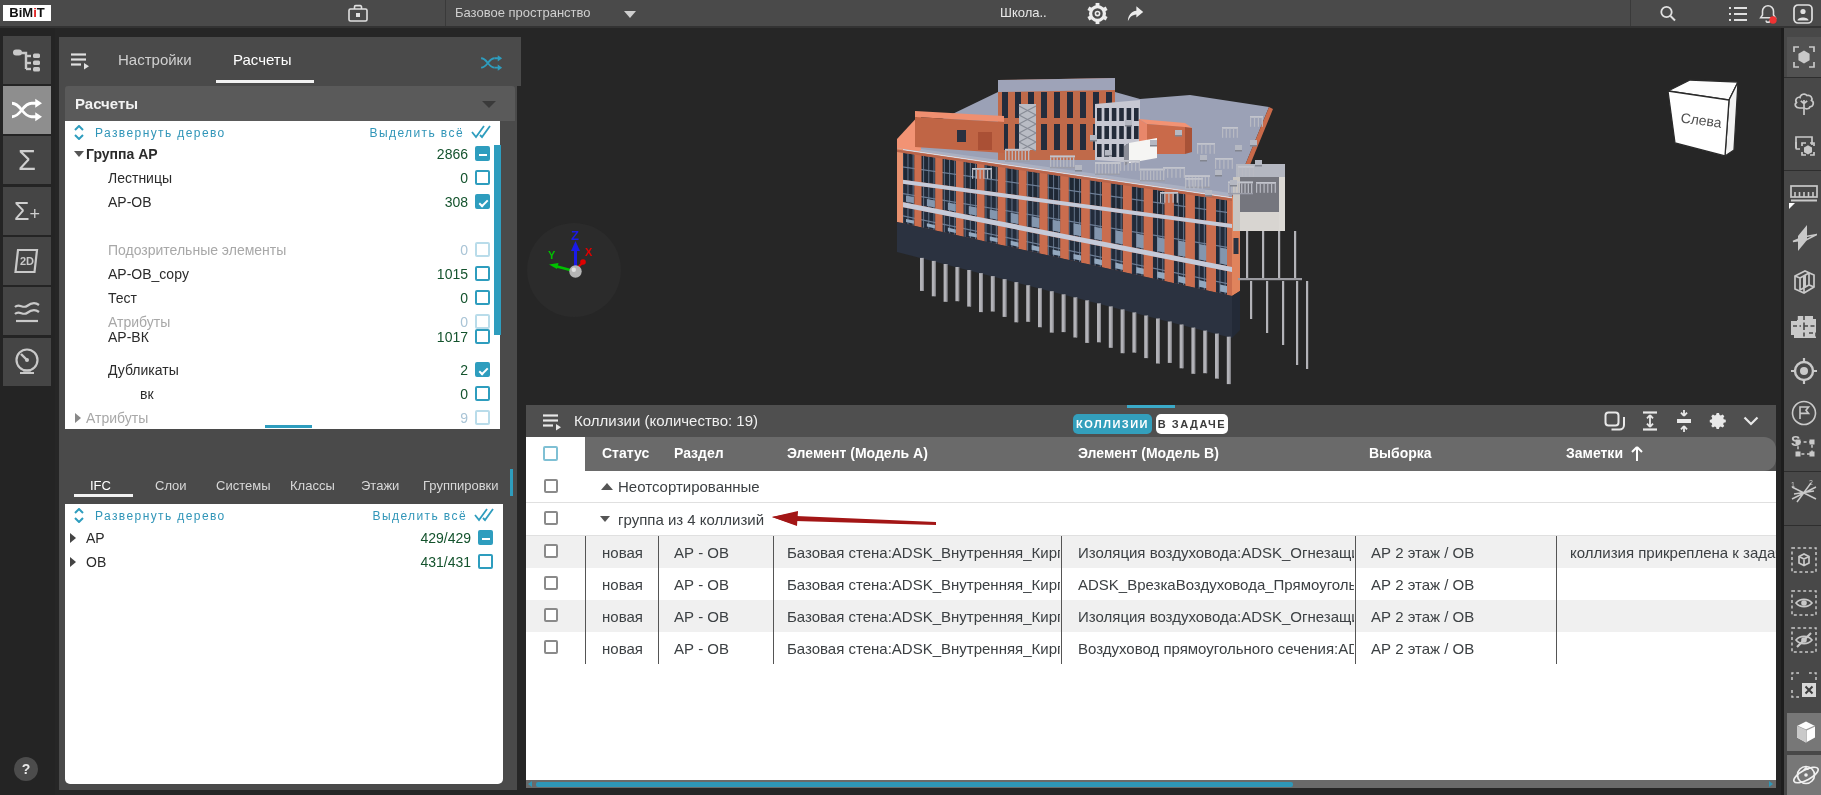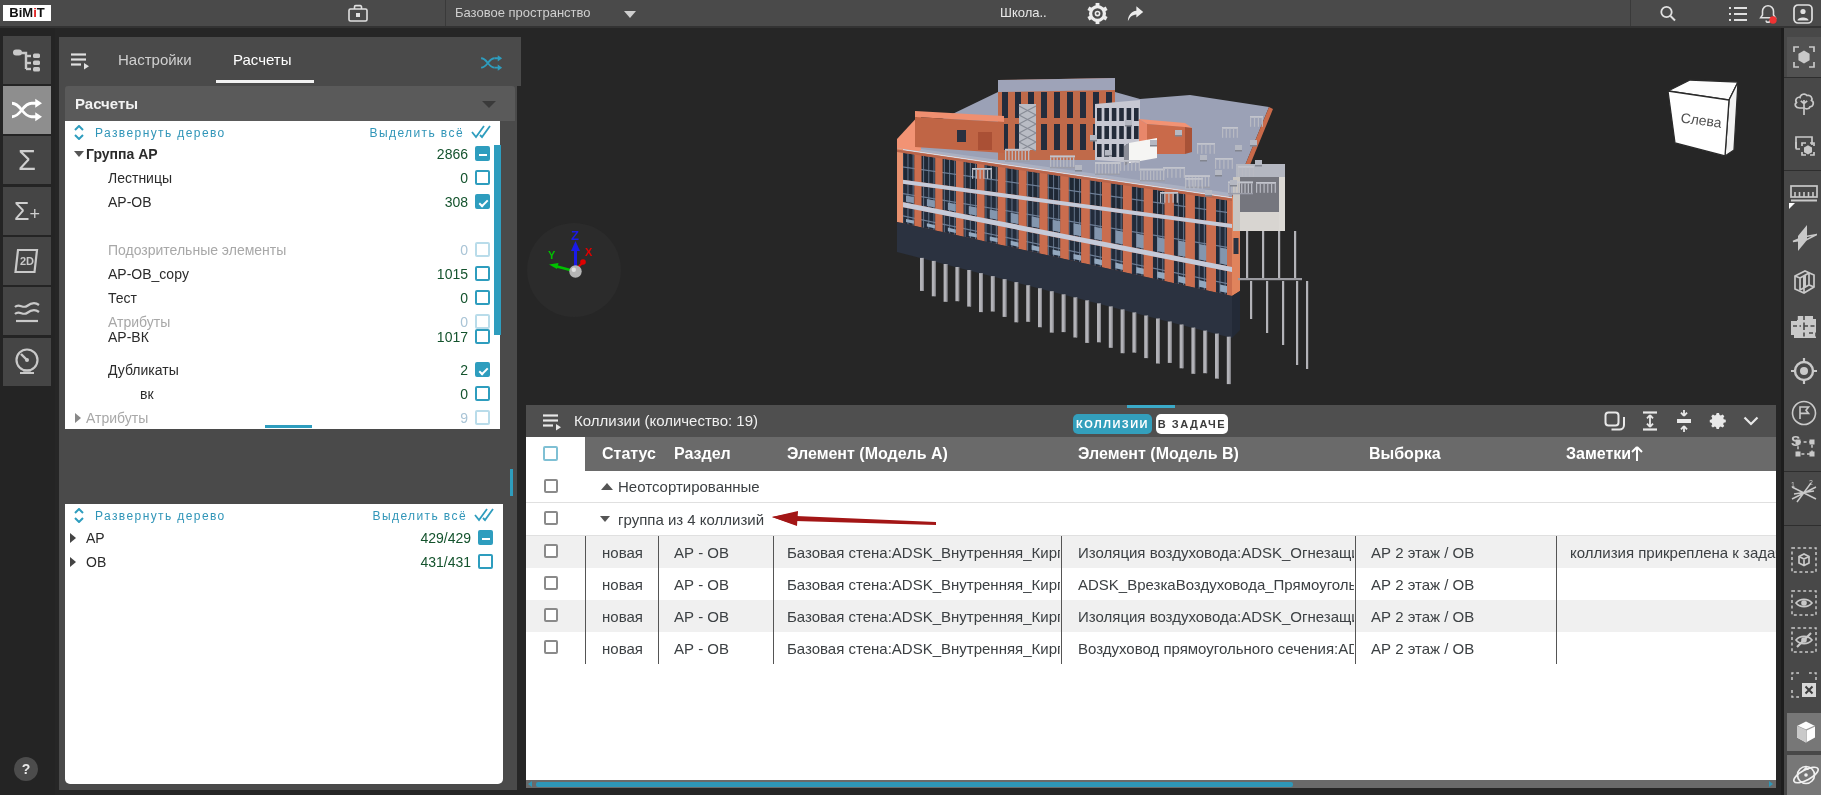--- a/index.html
+++ b/index.html
@@ -47,21 +47,21 @@
   .tri-up { position:absolute; width:0; height:0; border-left:6px solid transparent; border-right:6px solid transparent; border-bottom:7px solid #555; }
   .ltabs2 { position:absolute; left:6px; width:450px; height:30px; background:#4a4a4a; color:#d8d8d8; font-size:13px; }
   .ltabs2 span { position:absolute; top:6px; }
   
   .bpanel { position:absolute; left:526px; top:405px; width:1250px; height:383px; background:#4f4f4f; }
   .bphead { position:absolute; left:0; top:0; width:1250px; height:32px; background:#4f4f4f; color:#f0f0f0; }
   .btn-teal { position:absolute; background:#339fbc; color:#fff; border-radius:5px; font-size:11px; font-weight:bold;
     letter-spacing:1.5px; text-align:center; }
   .btn-white { position:absolute; background:#fff; color:#3a3a3a; border-radius:5px; font-size:11px; font-weight:bold;
     letter-spacing:1.5px; text-align:center; }
-  .thead { position:absolute; left:0; top:32px; width:1250px; height:34px; background:#6a6a6a; color:#fff; font-size:16px; font-weight:bold; }
+  .thead { position:absolute; left:0; top:32px; width:1250px; height:34px; background:#6a6a6a; color:#fff; font-size:14px; font-weight:bold;border-radius:12px; }
   .thead .cell { position:absolute; top:8px; }
   .tcb { position:absolute; width:15px; height:15px; border:2px solid #7fc0d4; border-radius:2px; background:#fff; }
   .rcb { position:absolute; left:18px; top:8px; width:14px; height:14px; border:2px solid #8a8a8a; border-radius:2px; background:#fff; }
   .grow { position:absolute; left:0; width:1250px; height:32px; background:#fff; color:#3c4043; font-size:15px; border-bottom:1px solid #e0e0e0; }
   .drow { position:absolute; left:0; width:1250px; height:32px; color:#3c4043; font-size:15px; }
   .drow .c { position:absolute; top:8px; white-space:nowrap; overflow:hidden; }
   .vdiv { position:absolute; width:1px; background:#555; }
   .hscroll { position:absolute; left:0; top:375px; width:1250px; height:8px; background:#6a6a6a; }
   .hthumb { position:absolute; left:10px; top:2px; width:757px; height:5px; background:#2e97b8; border-radius:2px; }
   
@@ -825,20 +825,29 @@
         <div class="cb"></div>
       </div>
 <div class="trow dis" style="top:285px;">
         <div class="tri-r" style="left:10px; top:7px; border-left-color:#888"></div>
         <div class="lbl" style="left:21px;">Атрибуты</div>
         <div class="num">9</div>
         <div class="cb gray"></div>
       </div>
     </div>
   <div class="abs" style="left:206px; top:388px; width:47px; height:3px; background:#2e9dbe;"></div>
+  <div class="ltabs2" style="top:435px">
+    <span style="left:25px; color:#fff;">IFC</span>
+    <span style="left:90px;">Слои</span>
+    <span style="left:151px;">Системы</span>
+    <span style="left:225px;">Классы</span>
+    <span style="left:296px;">Этажи</span>
+    <span style="left:358px;">Группировки</span>
+    <div class="abs" style="left:9px; top:22px; width:59px; height:2.5px; background:#f2f2f2;"></div>
+  </div>
   <div class="white" style="left:6px; top:467px; width:438px; height:280px; border-bottom-left-radius:5px; border-bottom-right-radius:5px;">
       <div class="treetop">
         <svg style="position:absolute;left:8px;top:4px" width="12" height="15" viewBox="0 0 12 15">
           <path d="M2 5 L6 1 L10 5 M2 10 L6 14 L10 10" fill="none" stroke="#2e9dbe" stroke-width="2"></path>
         </svg>
         <span style="position:absolute;left:30px;top:5px">Развернуть дерево</span>
         <span style="position:absolute;right:36px;top:5px">Выделить всё</span>
         <svg style="position:absolute;right:8px;top:2px" width="22" height="18" viewBox="0 0 22 18">
           <path d="M2 9 l4 5 8-11 M10 12 l2 2 8-11" fill="none" stroke="#2e9dbe" stroke-width="1.8"></path>
         </svg>

